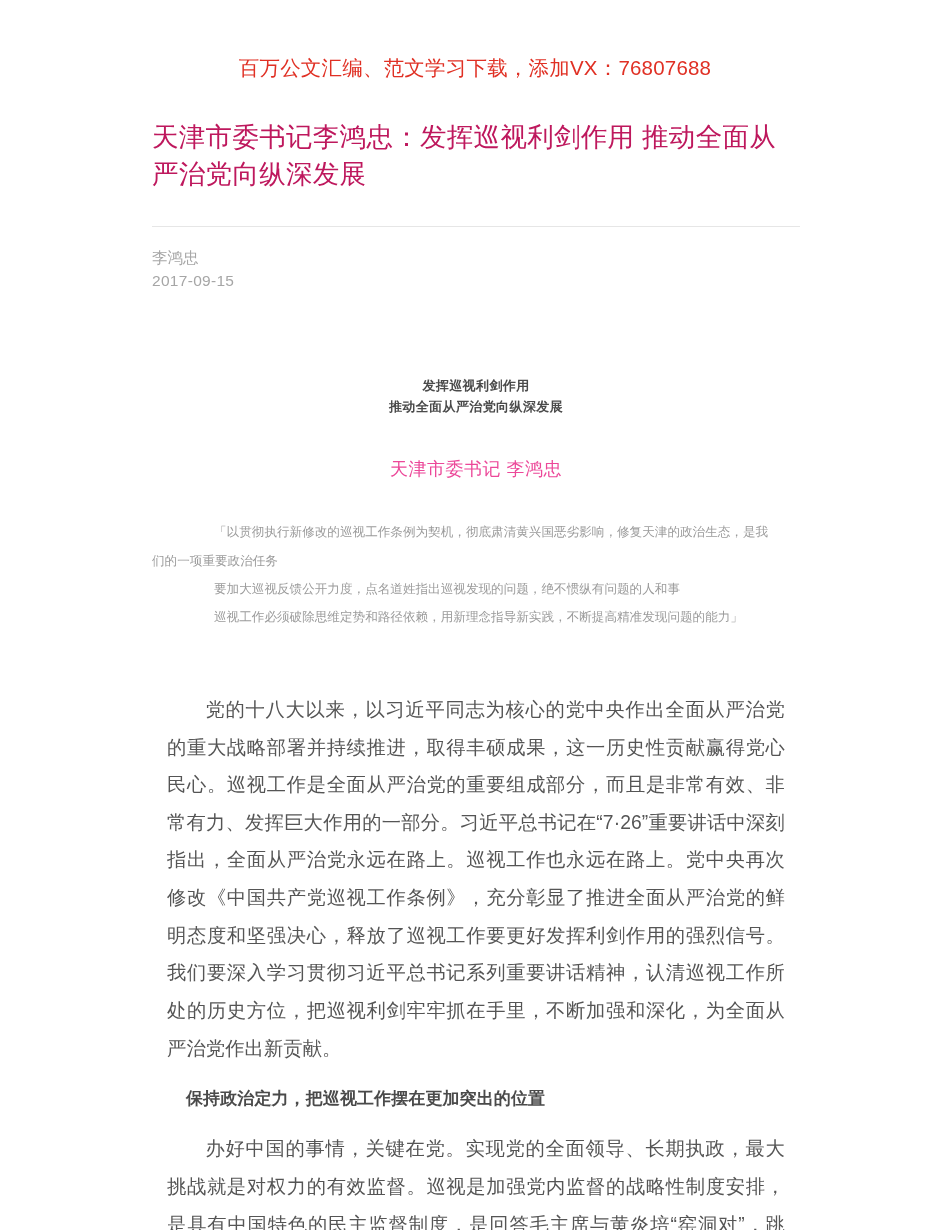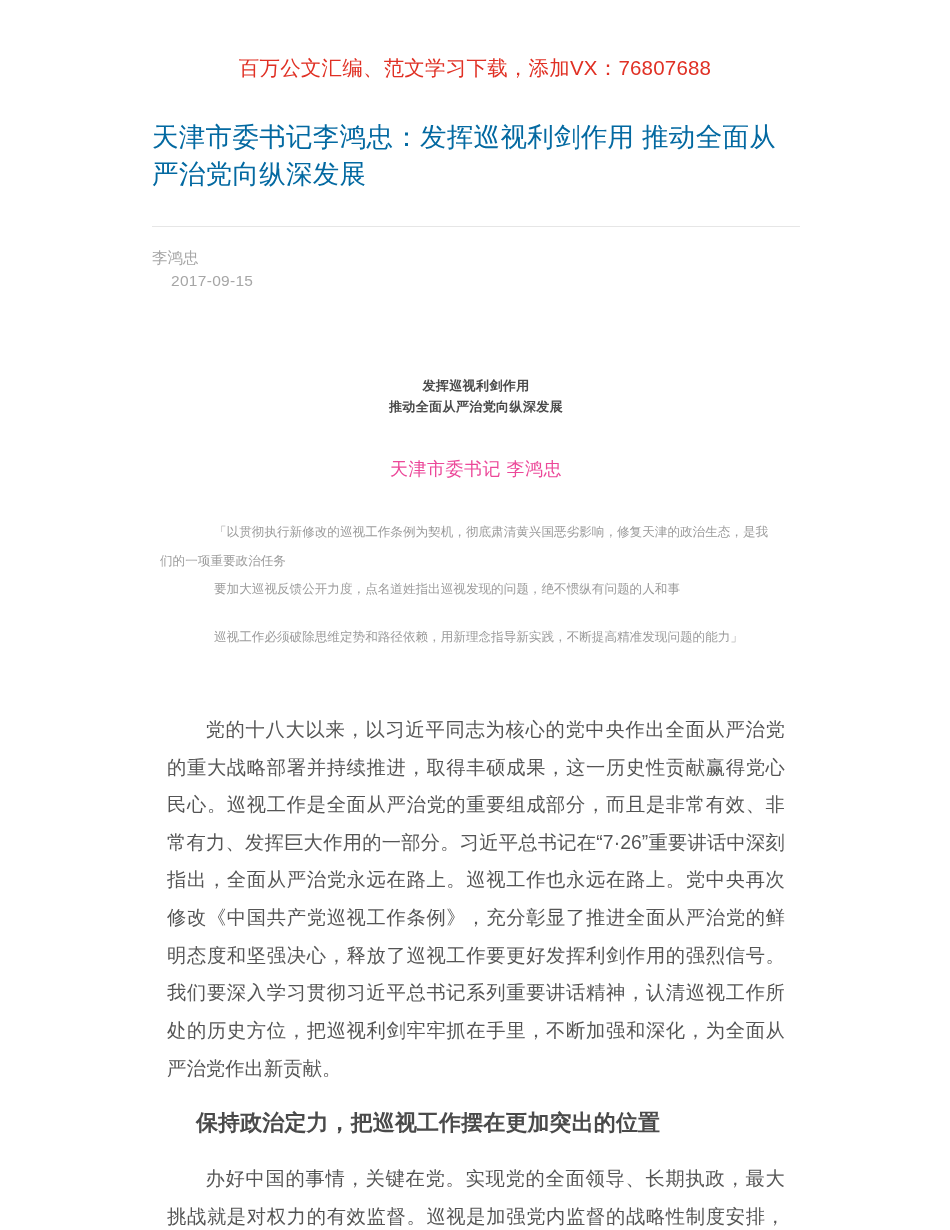--- a/index.html
+++ b/index.html
@@ -35,39 +35,39 @@
   }
 
   
   .article-header {
     margin: 0 150px 0 152px;
     padding-top: 37px;
   }
   .article-title {
     font-size: 26.5px;
     line-height: 1.42;
-    color: #0369a1;
+    color: #be185d;
     font-weight: 400;
     margin: 0;
     letter-spacing: 0.3px;
   }
   .header-divider {
     margin: 32px 0 0 0;
     height: 1px;
     background: #e6e6e6;
     border: 0;
   }
   .byline {
     padding-top: 19px;
     color: #a6a6a6;
     font-size: 15.5px;
     line-height: 1.52;
   }
   .byline-author { display: block; }
-  .byline-date   { display: block; letter-spacing: 0.3px; margin-left: 19px; }
+  .byline-date   { display: block; letter-spacing: 0.3px; }
 
   
   .article-body {
     margin: 0 150px 0 152px;
     padding-top: 82px;
   }
 
   .doc-heading {
     text-align: center;
     font-weight: bold;
@@ -88,38 +88,38 @@
 
   
   .pull-quote {
     padding-top: 37px;
     color: #9b9b9b;
     font-size: 12.6px;
     line-height: 2.26;
   }
   .pull-quote .q-line { display: block; white-space: nowrap; }
   .q-indent-1 { padding-left: 62px; }
-  .q-indent-0 { padding-left: 0px; margin-left: 8px; }
+  .q-indent-0 { padding-left: 0px; }
   .q-indent-2 { padding-left: 62px; }
-  .q-indent-3 { padding-left: 62px; margin-top: 20px; }
+  .q-indent-3 { padding-left: 62px; }
 
   
   .para {
     color: #555555;
     font-size: 19.3px;
     line-height: 1.95;
     text-align: justify;
     text-justify: inter-ideograph;
     margin: 15px;
     letter-spacing: 0.1px;
   }
   .para-indent { text-indent: 2em; }
   .section-heading {
     color: #4a4a4a;
-    font-size: 22px;
+    font-size: 17px;
     line-height: 1.95;
     font-weight: bold;
     text-indent: 2em;
     margin: 0;
     letter-spacing: 0.1px;
   }
   .para-first { padding-top: 44px; }
 </style>
 </head>
 <body>

